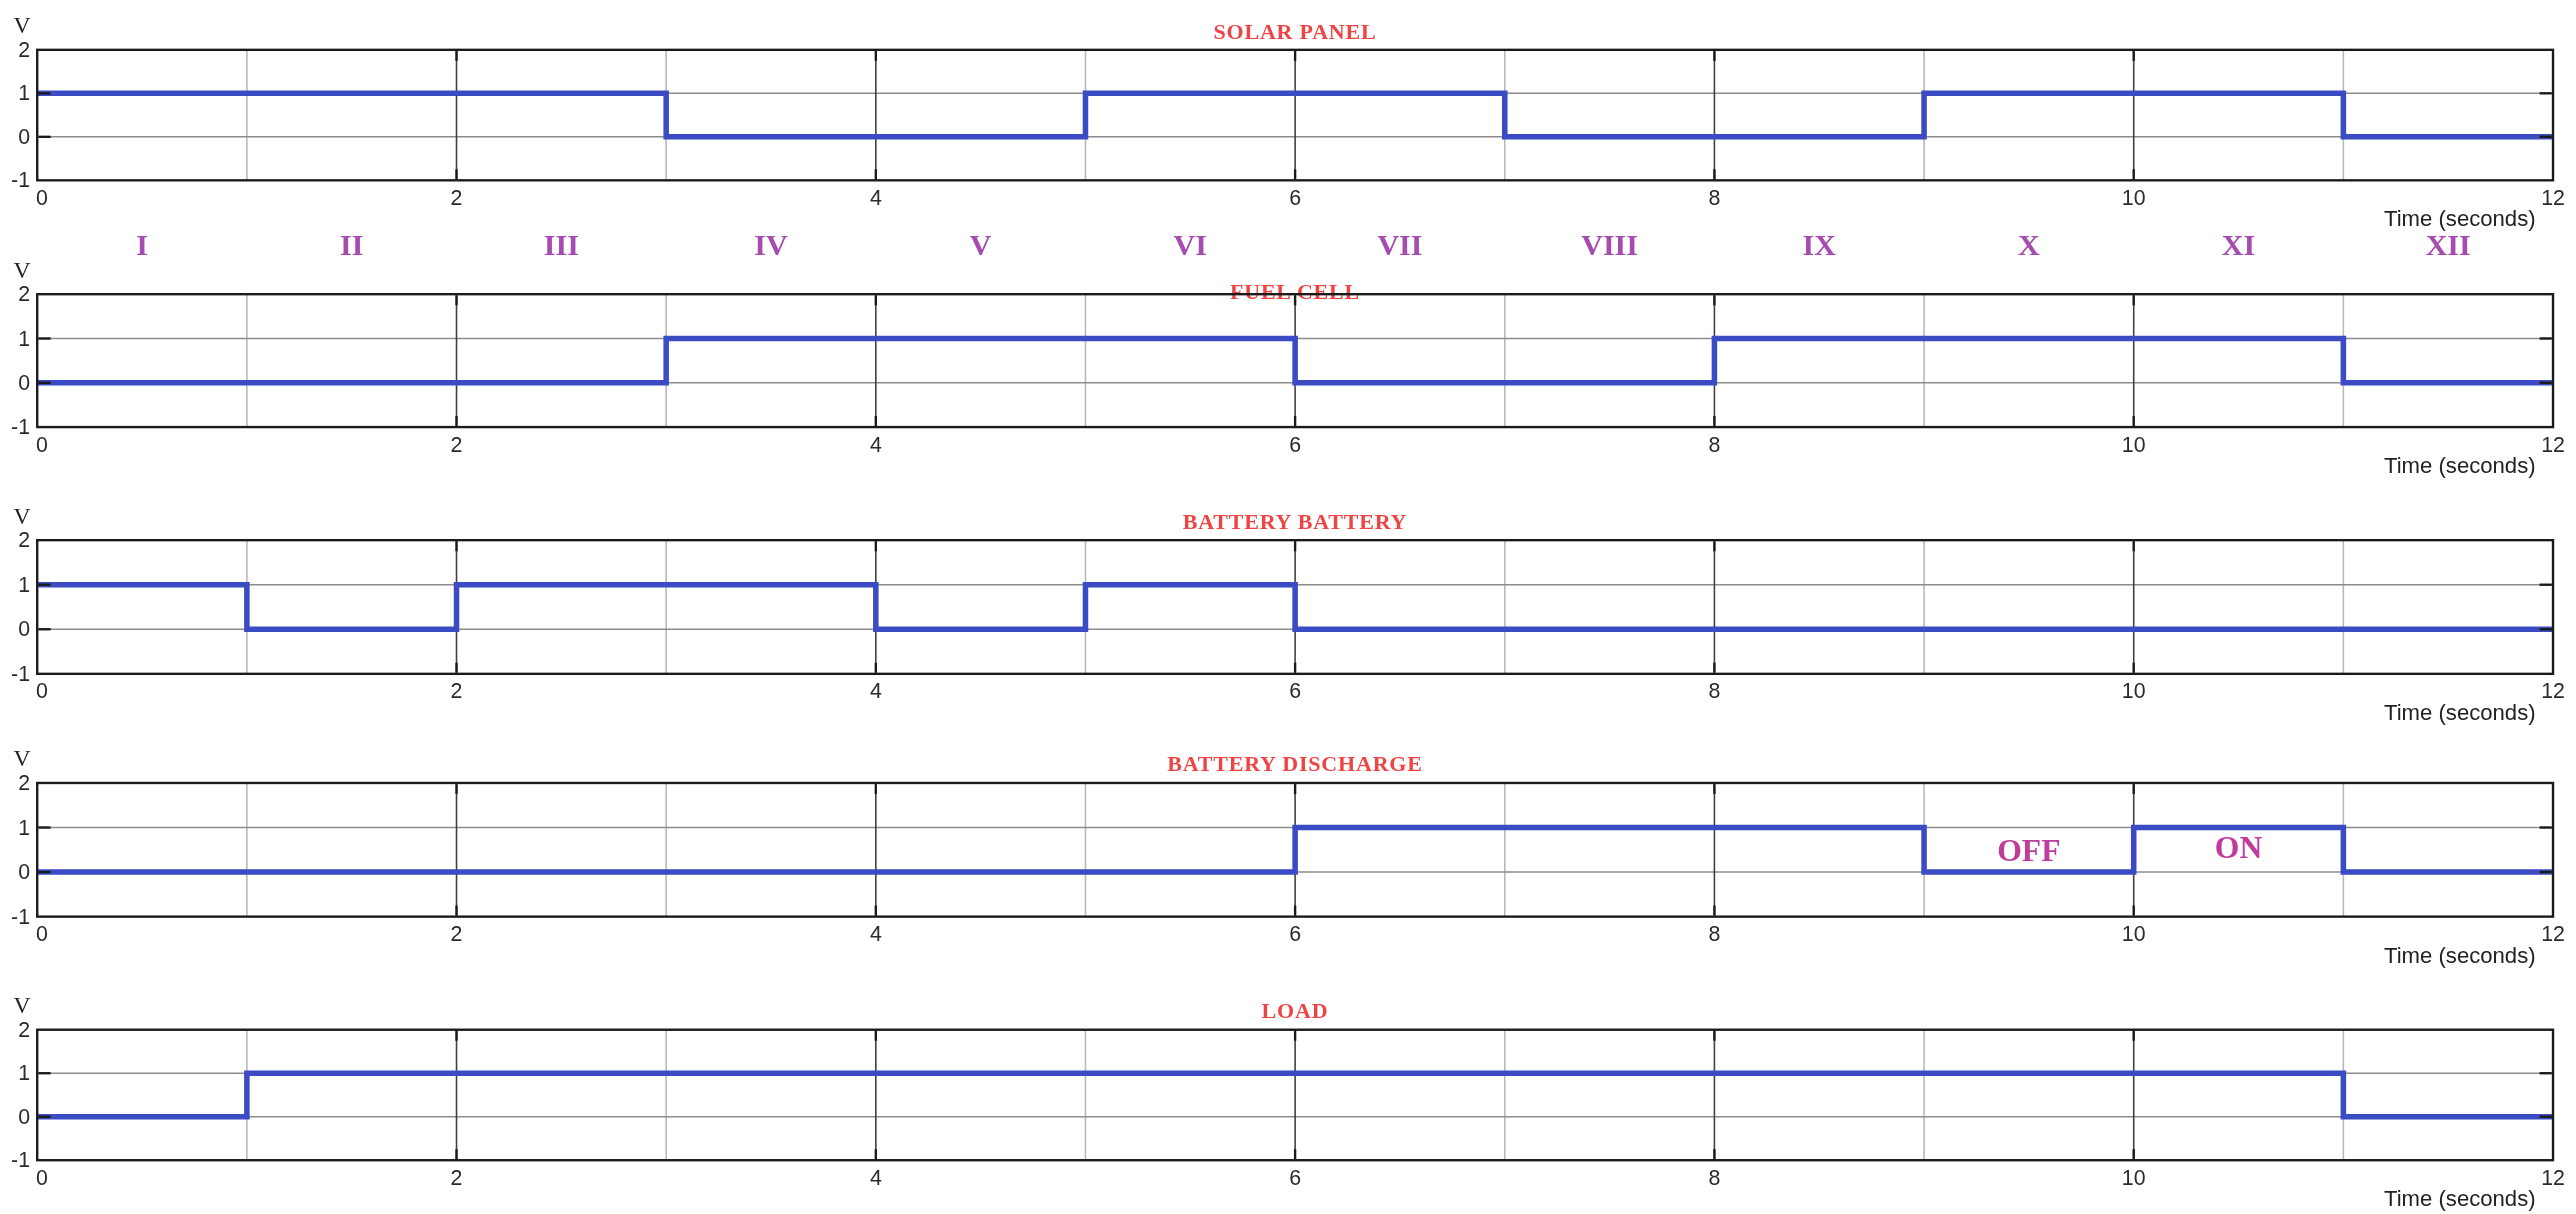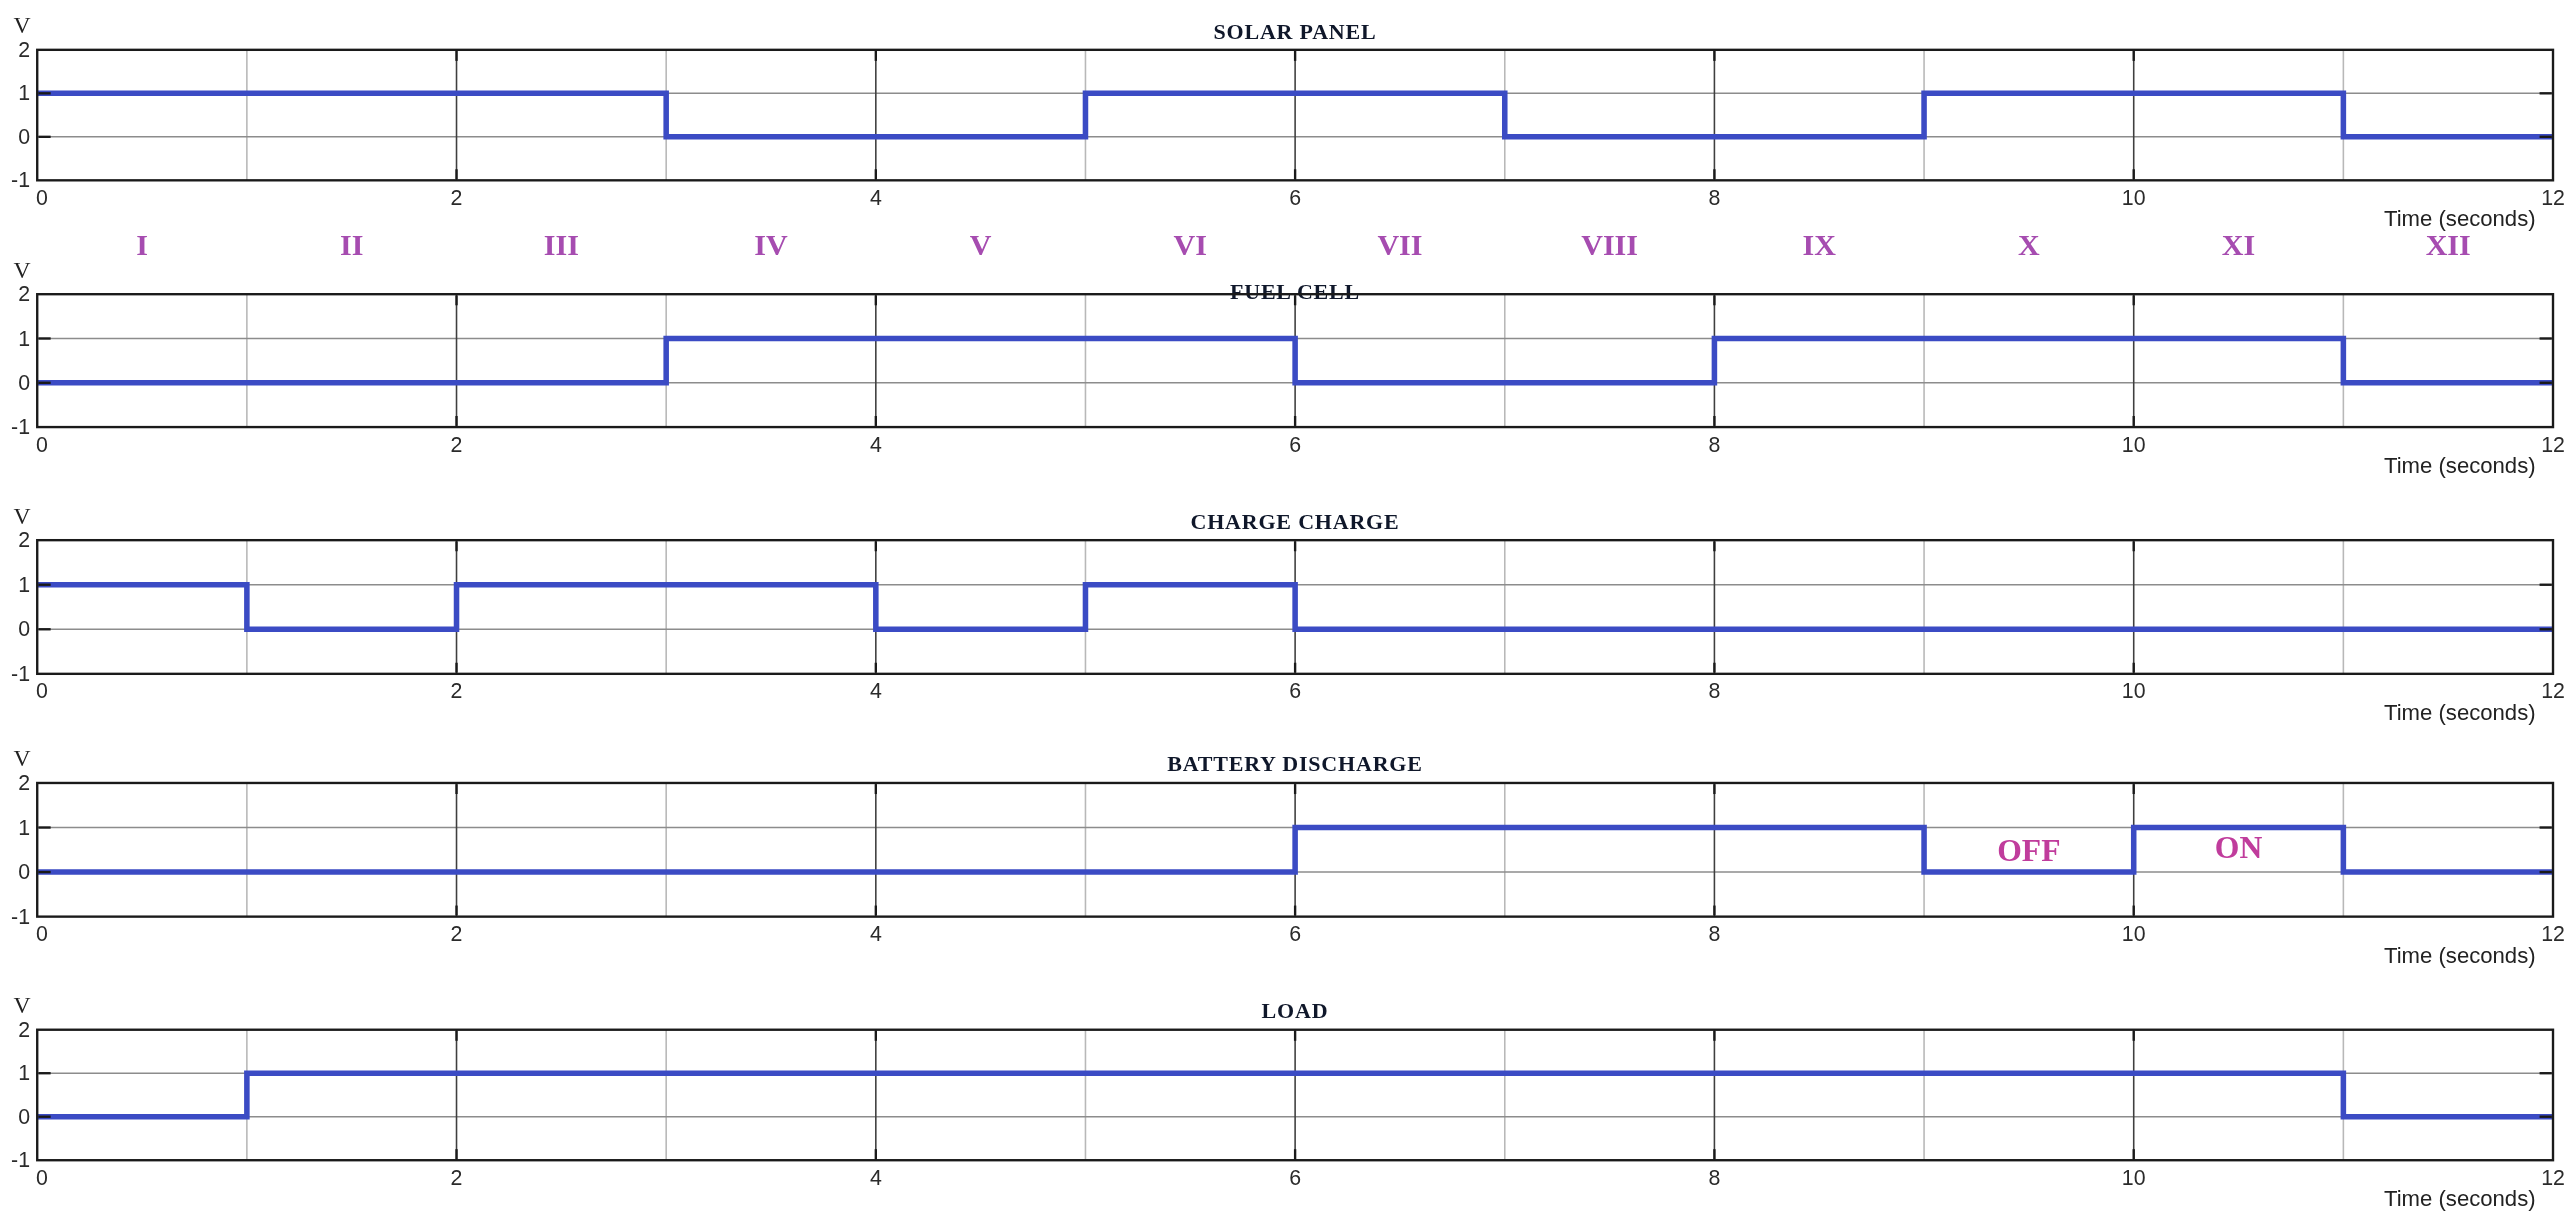--- a/index.html
+++ b/index.html
@@ -14,35 +14,35 @@
   #plots{position:absolute;left:0;top:0;}
   .chart-title{
     position:absolute;
     left:37px;
     width:2516px;
     text-align:center;
     font-family:"Liberation Serif", serif;
     font-weight:bold;
     font-size:22px;
     letter-spacing:0.8px;
-    color:#0f172a;
+    color:#ef4444;
   }
   .ct0{top:19px}
   .ct1{top:279px}
   .ct2{top:509px}
   .ct3{top:751px}
   .ct4{top:998px}
 </style>
 </head>
 <body>
 
 <div id="page">
   <div class="chart-title ct0">SOLAR PANEL</div>
   <div class="chart-title ct1">FUEL CELL</div>
-  <div class="chart-title ct2">CHARGE CHARGE</div>
+  <div class="chart-title ct2">BATTERY BATTERY</div>
   <div class="chart-title ct3">BATTERY DISCHARGE</div>
   <div class="chart-title ct4">LOAD</div>
   <svg id="plots" width="2576" height="1214" viewBox="0 0 3257 1535">
       <line x1="312.0833333333333" y1="63" x2="312.0833333333333" y2="228" stroke="#b8b8b8" stroke-width="2"></line>
       <line x1="842.25" y1="63" x2="842.25" y2="228" stroke="#b8b8b8" stroke-width="2"></line>
       <line x1="1372.4166666666667" y1="63" x2="1372.4166666666667" y2="228" stroke="#b8b8b8" stroke-width="2"></line>
       <line x1="1902.5833333333335" y1="63" x2="1902.5833333333335" y2="228" stroke="#b8b8b8" stroke-width="2"></line>
       <line x1="2432.75" y1="63" x2="2432.75" y2="228" stroke="#b8b8b8" stroke-width="2"></line>
       <line x1="2962.9166666666665" y1="63" x2="2962.9166666666665" y2="228" stroke="#b8b8b8" stroke-width="2"></line>
       <line x1="47" y1="173" x2="3228" y2="173" stroke="#8c8c8c" stroke-width="2"></line>

